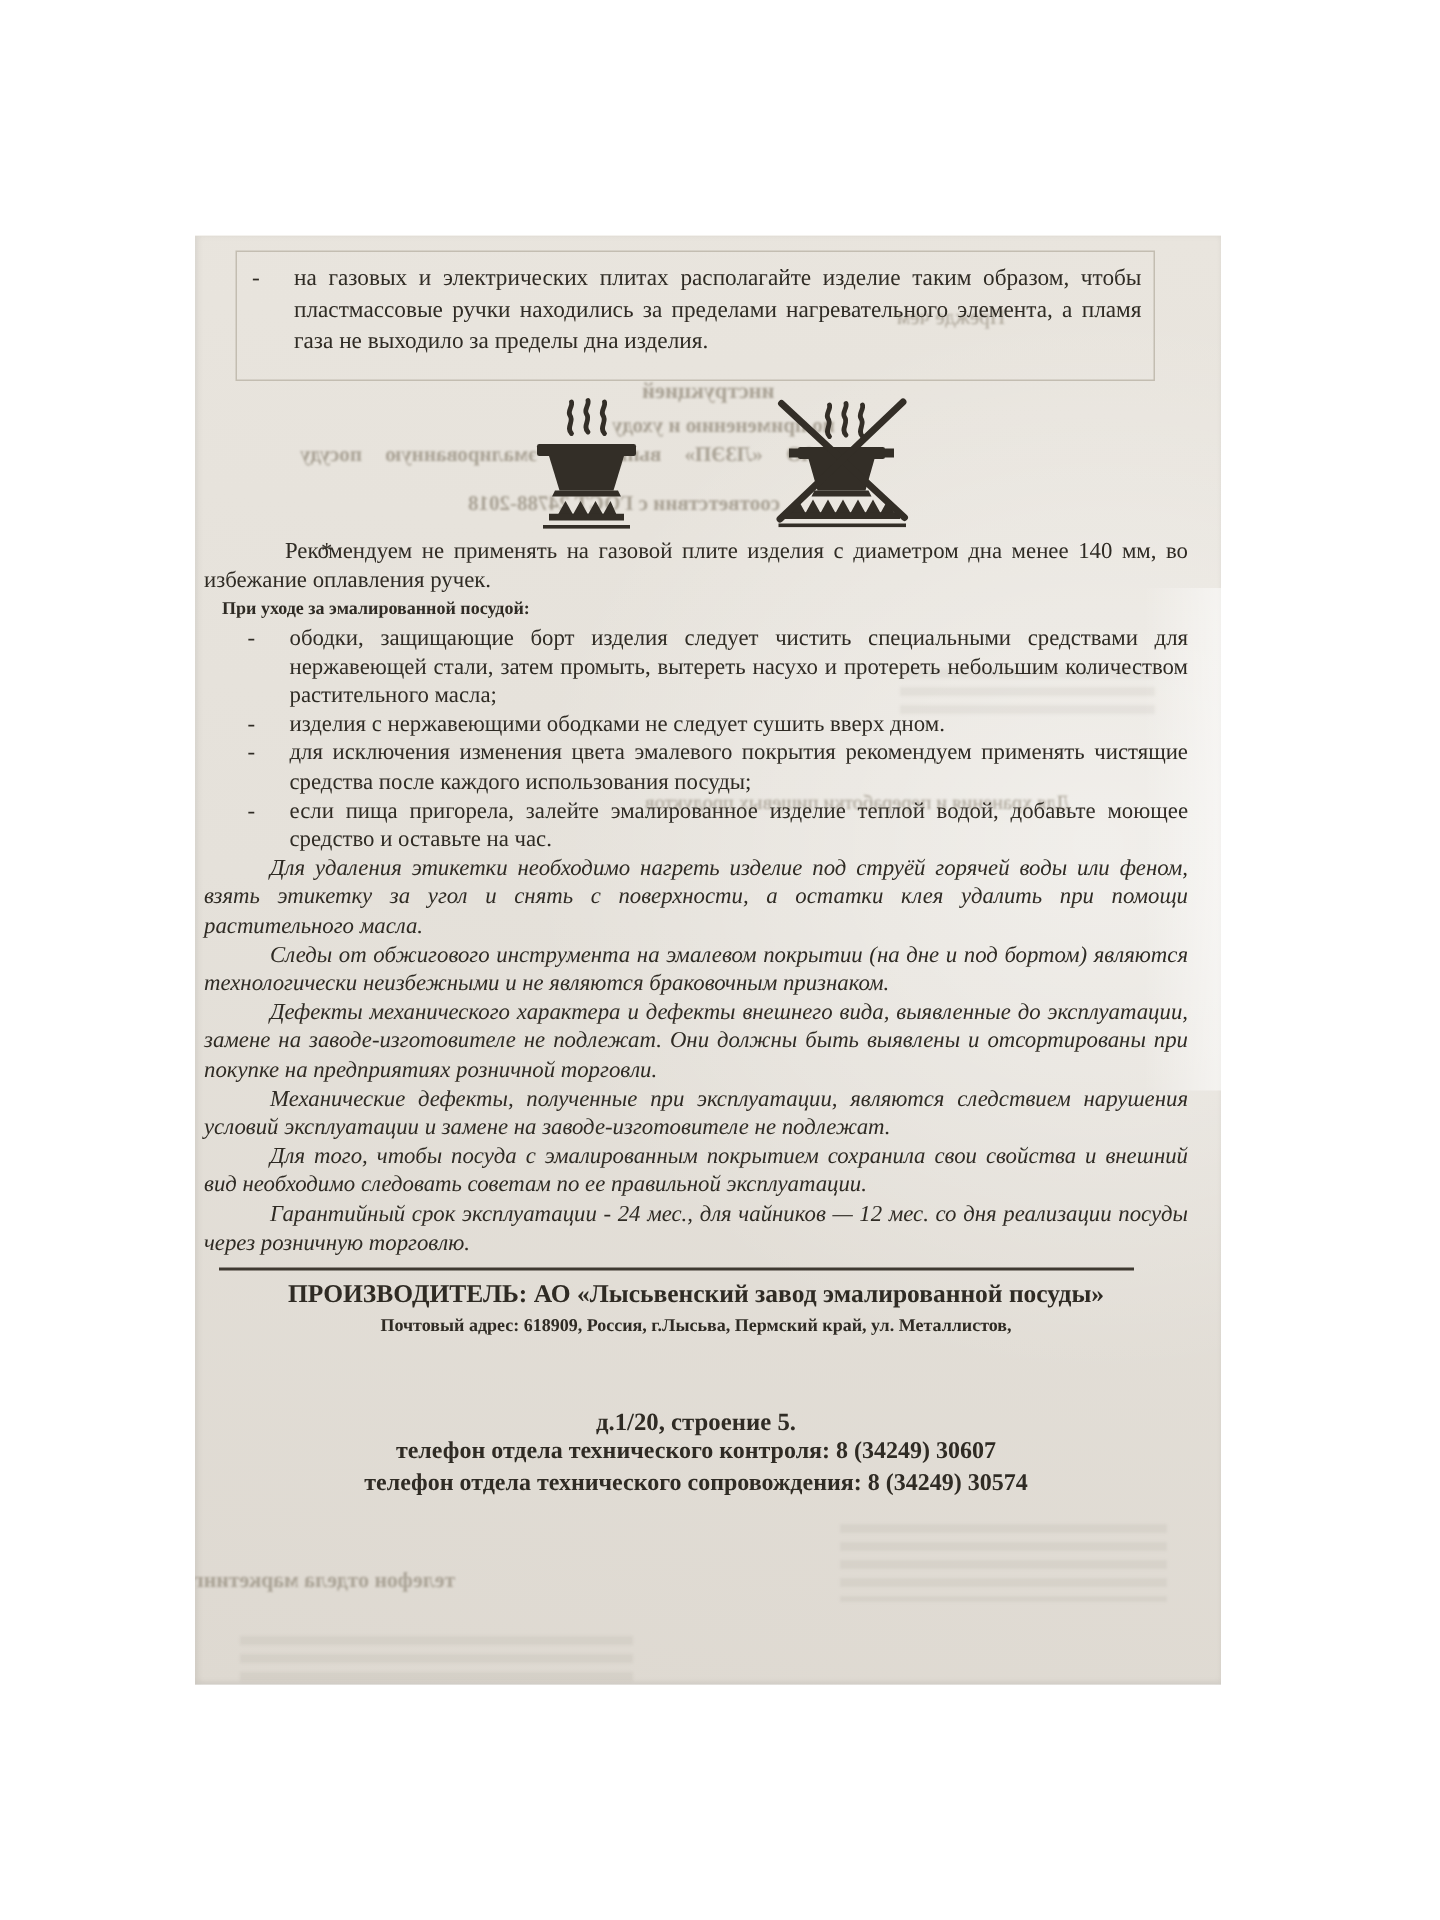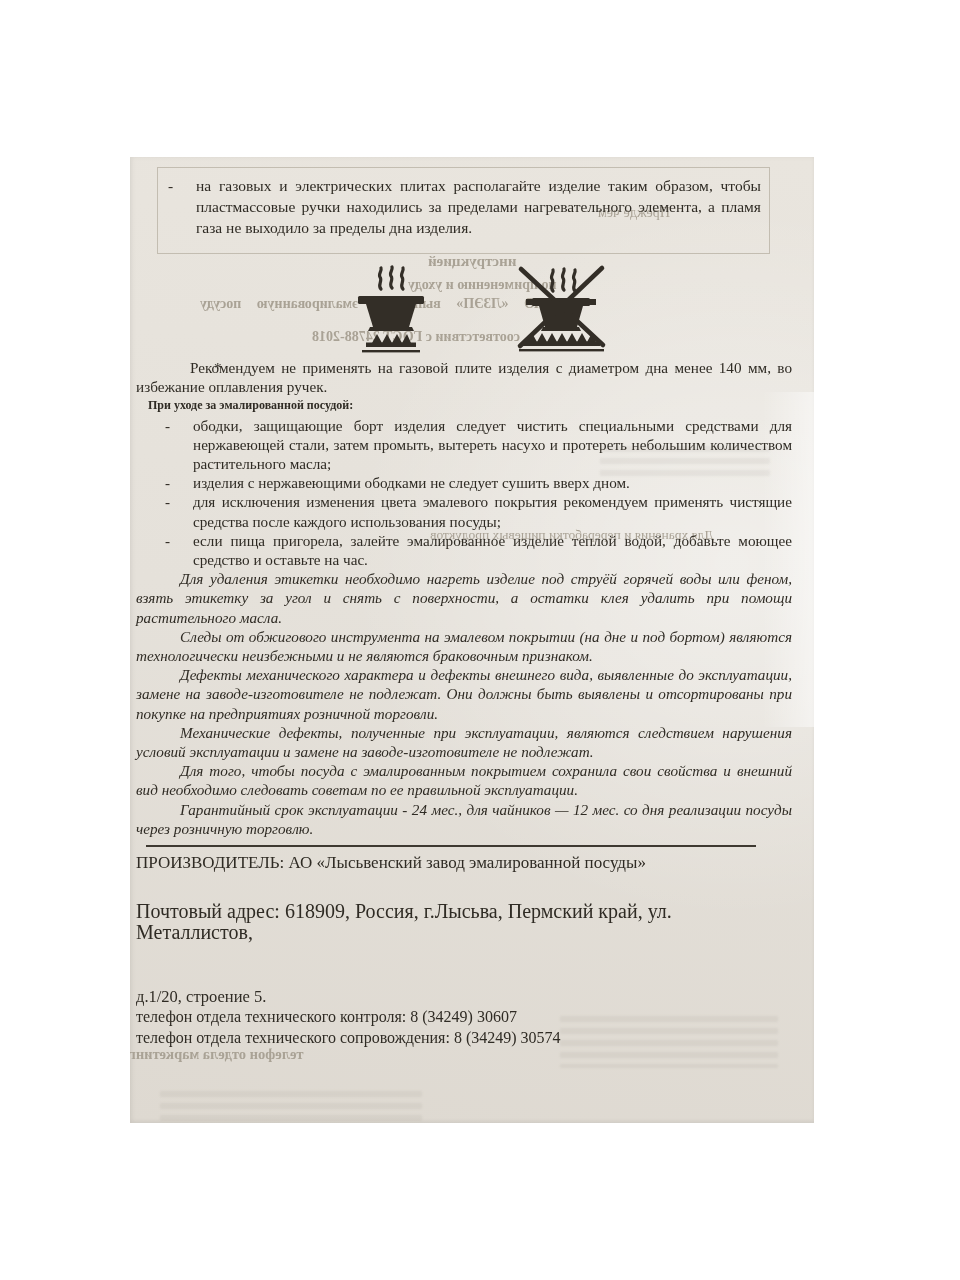--- a/index.html
+++ b/index.html
@@ -28,23 +28,23 @@
     display:flex;justify-content:center;align-items:flex-end;gap:66px;
     margin-top:7px;height:92px;transform:translateX(18px);position:relative;z-index:2;
   }
   .footnote{margin-top:5px;text-indent:39px;position:relative;z-index:2;}
   .footnote .mk{width:15px;}
   .care-heading{font-weight:bold;margin-left:12px;font-size:12px;position:relative;z-index:2;}
   .care-item{padding-left:57px;text-indent:-14px;position:relative;z-index:2;}
   .para{text-indent:44px;position:relative;z-index:2;font-style:italic;}
   .rule{height:0;border-top:2px solid #3e3931;margin:7px 36px 5px 10px;position:relative;z-index:2;}
   .footer{position:relative;z-index:2;}
-  .footer p{text-align:left;font-weight:normal;text-indent:0;}
+  .footer p{text-align:center;font-weight:bold;text-indent:0;}
   .producer{font-size:17px;line-height:21px;}
-  .addr{font-size:20px;line-height:21px;margin-top:28px;}
+  .addr{font-size:12px;line-height:21px;}
   .addr2{font-size:16.5px;line-height:20px;margin-top:44px;}
   .phone{font-size:16px;line-height:20.5px;}
   .phone:first-of-type{margin-top:3px;}
   .pict-icon{display:block;}
   
   .bleed{
     position:absolute;transform:scaleX(-1);color:#a9a295;filter:blur(0.55px);
     white-space:nowrap;z-index:1;font-weight:bold;text-align:left;text-indent:0;
   }
   .b0{top:46px;left:468px;font-size:14px;font-weight:normal;}

